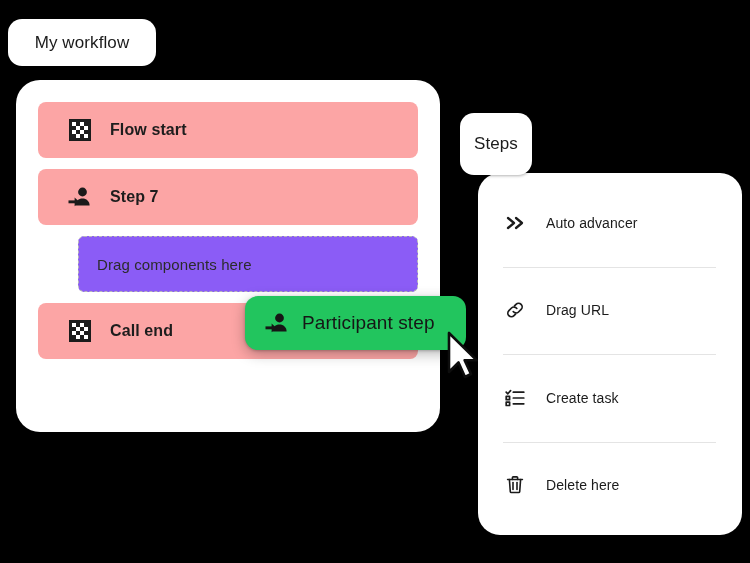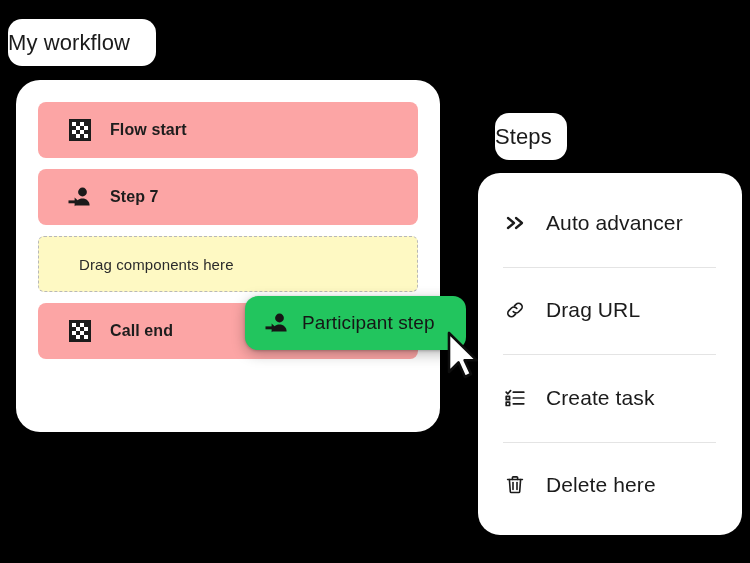--- a/index.html
+++ b/index.html
@@ -24,38 +24,38 @@
     height: 563px;
   }
 
   
   .pill {
     position: absolute;
     background: #ffffff;
     border-radius: 14px;
     display: flex;
     align-items: center;
-    justify-content: flex-start;
-    font-size: 22px;
+    justify-content: center;
+    font-size: 17px;
     color: #1b1b1b;
     letter-spacing: 0.1px;
     box-shadow: 0 1px 3px rgba(0,0,0,0.30);
     z-index: 6;
   }
   #pill-workflow {
     left: 8px;
     top: 19px;
     width: 148px;
     height: 47px;
   }
   #pill-steps {
-    left: 495px;
+    left: 460px;
     top: 113px;
     width: 72px;
-    height: 47px;
+    height: 62px;
   }
 
   
   .canvas-card {
     position: absolute;
     left: 16px;
     top: 80px;
     width: 424px;
     height: 352px;
     background: #ffffff;
@@ -84,24 +84,25 @@
     margin-left: 18px;
     letter-spacing: 0.1px;
   }
 
   .dropzone {
     height: 56px;
     border: 1.4px dashed #b8b8b8;
     border-radius: 6px;
     display: flex;
     align-items: center;
-    padding-left: 40px;
+    padding-left: 18px;
     box-sizing: border-box;
     margin-bottom: 11px;
-    background: #fef9c3;
+    background: #8b5cf6;
+    margin-left: 40px;
   }
   .dropzone-label {
     font-size: 15px;
     color: #2b2b2b;
     letter-spacing: 0.1px;
   }
 
   
   .steps-card {
     position: absolute;
@@ -142,21 +143,21 @@
   .step-icon {
     width: 24px;
     height: 24px;
     display: flex;
     align-items: center;
     justify-content: center;
     flex: none;
   }
   .step-label {
     margin-left: 19px;
-    font-size: 21px;
+    font-size: 14px;
     color: #1b1b1b;
     letter-spacing: 0.1px;
   }
 
   
   .drag-chip {
     position: absolute;
     left: 245px;
     top: 296px;
     width: 221px;

